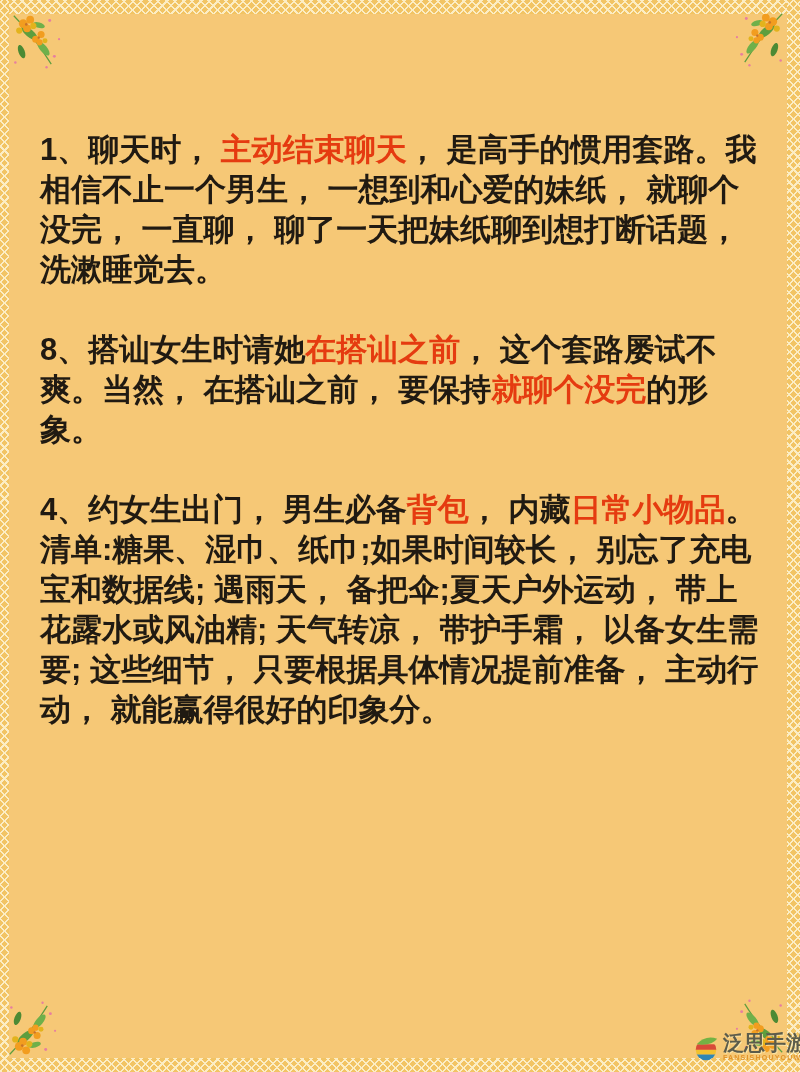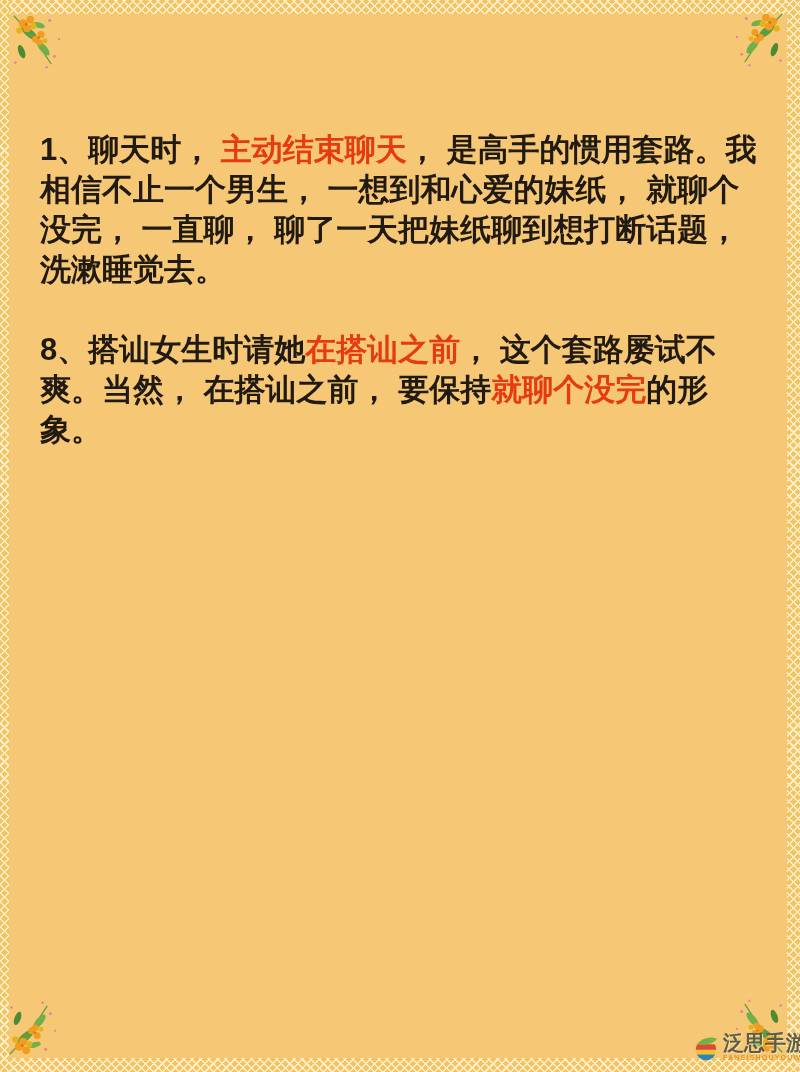--- a/index.html
+++ b/index.html
@@ -112,20 +112,21 @@
   <svg class="corner bl">
       <use href="#flower"></use>
     </svg>
   <svg class="corner br">
       <use href="#flower"></use>
     </svg>
 
   <div class="content">
       <p class="para"><span class="">1、聊天时， </span><span class="red">主动结束聊天</span><span class="">， 是高手的惯用套路。我相信不止一个男生， 一想到和心爱的妹纸， 就聊个没完， 一直聊， 聊了一天把妹纸聊到想打断话题， 洗漱睡觉去。</span></p>
       <p class="para"><span class="">8、搭讪女生时请她</span><span class="red">在搭讪之前</span><span class="">， 这个套路屡试不爽。当然， 在搭讪之前， 要保持</span><span class="red">就聊个没完</span><span class="">的形象。</span></p>
+      <p class="para"><span class="">4、约女生出门， 男生必备</span><span class="red">背包</span><span class="">， 内藏</span><span class="red">日常小物品</span><span class="">。清单:糖果、湿巾、纸巾;如果时间较长， 别忘了充电宝和数据线; 遇雨天， 备把伞;夏天户外运动， 带上花露水或风油精; 天气转凉， 带护手霜， 以备女生需要; 这些细节， 只要根据具体情况提前准备， 主动行动， 就能赢得很好的印象分。</span></p>
     </div>
 
   <div class="watermark">
     <svg class="wm-logo" viewBox="0 0 30 30">
       <defs>
           <clipPath id="lc">
             <circle cx="15" cy="17" r="11"></circle>
           </clipPath>
         </defs>
       <g clip-path="url(#lc)">

